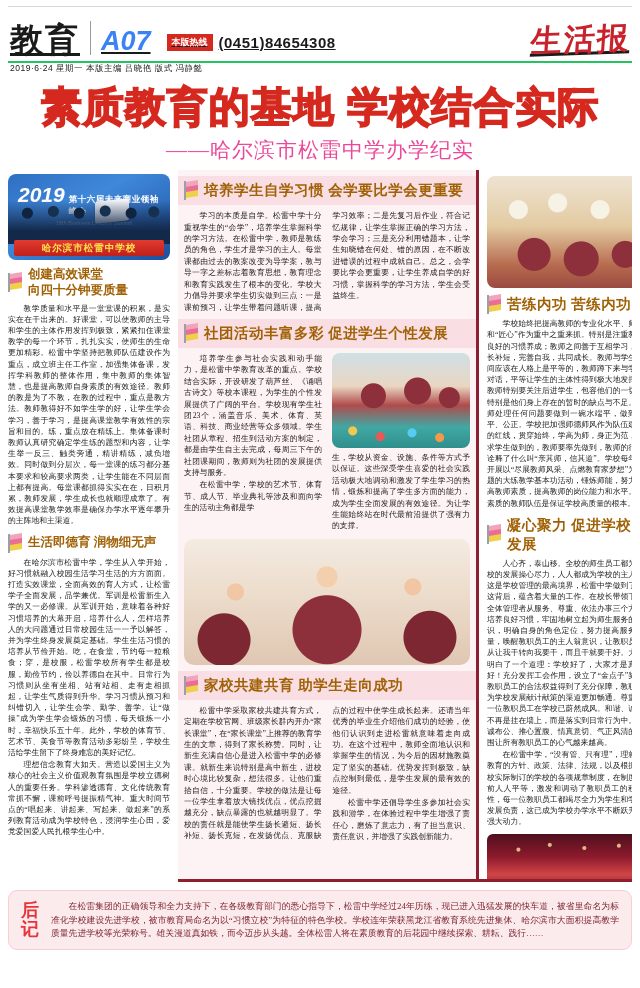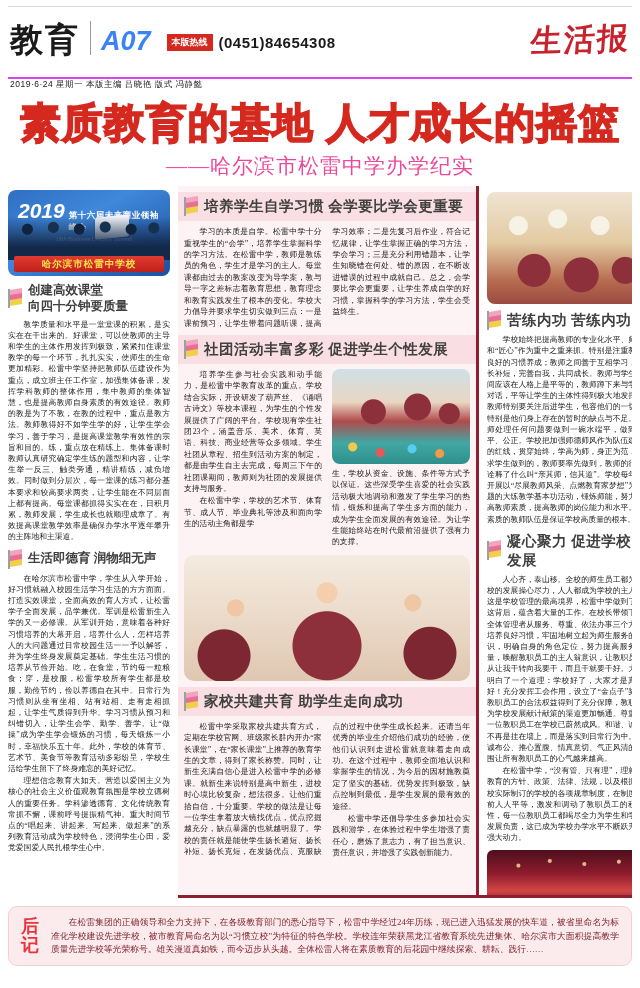--- a/index.html
+++ b/index.html
@@ -5,21 +5,21 @@
   html,body{margin:0;padding:0;}
   body{
     width:640px;height:988px;background:#ffffff;position:relative;overflow:hidden;
     font-family:"Liberation Serif","DejaVu Serif",serif;color:#1a1a1a;
     -webkit-font-smoothing:antialiased;
   }
   .page{padding:0 8px;}
   .top-hairline{height:1px;background:#d8d8d8;margin:6px 0 0 0;}
 
   
-  .hd{display:flex;align-items:flex-end;justify-content:flex-start;padding:14px 2px 20px 2px;border-bottom:2px solid #d946ef;}
+  .hd{display:flex;align-items:flex-end;justify-content:flex-start;padding:14px 2px 4px 2px;border-bottom:2px solid #22c55e;text-decoration:underline;}
   .hd-section{font-size:33px;font-weight:bold;letter-spacing:2px;line-height:1;}
   .hd-div{width:1px;height:34px;background:#9a9a9a;margin:0 10px 2px 10px;}
   .hd-pageno{font-size:27px;font-weight:bold;font-style:italic;color:#3b82f6;
     font-family:"Liberation Sans","DejaVu Sans",sans-serif;line-height:1;margin-bottom:2px;}
   .hd-hotline{display:flex;align-items:center;gap:6px;margin:0 0 6px 16px;}
   .hd-hotline-label{background:#d5281e;color:#fff;font-size:9px;font-weight:bold;padding:2px 5px;
     font-family:"Liberation Sans","DejaVu Sans",sans-serif;}
   .hd-hotline-num{font-size:15px;font-weight:bold;font-family:"Liberation Sans","DejaVu Sans",sans-serif;letter-spacing:.5px;}
   .hd-spacer{flex:1;}
   .hd-masthead{color:#c8232c;font-size:31px;font-weight:bold;line-height:1;
@@ -39,21 +39,21 @@
   
   .columns{display:flex;margin-top:6px;height:712px;overflow:hidden;}
   .col-left{width:162px;flex:none;overflow:hidden;}
   .mid-right-wrap{display:flex;flex:none;margin-left:8px;border-bottom:3px solid #8e1f2e;height:709px;overflow:hidden;}
   .col-mid{width:286px;flex:none;background:#fdf2f4;border-right:3px solid #8e1f2e;
     padding:0 6px 4px 6px;overflow:hidden;}
   .col-right{width:157px;flex:none;background:#fff;padding:4px 0 0 8px;overflow:hidden;}
 
   
   .sec-head{display:flex;align-items:center;gap:5px;margin:7px 0 4px 0;}
-  .sec-head .t{font-weight:bold;color:#404040;}
+  .sec-head .t{font-weight:bold;color:#a16207;}
   .sec-head-left .t{font-size:12.5px;line-height:1.25;}
   .sec-head-mid{background:#f9dee4;padding:5px 6px;margin:6px -6px 5px -6px;}
   .sec-head-mid .t{font-size:14.5px;letter-spacing:.5px;}
   .sec-head-right .t{font-size:14.5px;letter-spacing:.5px;}
 
   
   .ribbon-icon{position:relative;width:15px;height:19px;flex:none;}
   .ribbon-icon:before{content:"";position:absolute;left:0;top:0;width:2px;height:19px;background:#9aa0a8;}
   .ribbon-icon i{position:absolute;left:2px;width:12px;height:6px;transform:skewY(-9deg);display:block;}
   .ribbon-icon .r1{top:0;background:#f2a4bd;}
@@ -145,21 +145,21 @@
     <div class="hd-pageno">A07</div>
     <div class="hd-hotline">
       <span class="hd-hotline-label">本版热线</span>
       <span class="hd-hotline-num">(0451)84654308</span>
     </div>
     <div class="hd-spacer"></div>
     <div class="hd-masthead">生活报</div>
   </div>
   <div class="dateline">2019·6·24 星期一  本版主编 吕晓艳  版式 冯静懿</div>
 
-  <div class="headline">素质教育的基地 人才成长的摇篮</div>
+  <div class="headline">素质教育的基地 学校结合实际</div>
   <div class="subhead">——哈尔滨市松雷中学办学纪实</div>
 
   <div class="columns">
 
     <div class="col-left">
       <div class="photo photo-summit">
         <div class="summit-top">
           <span class="summit-year">2019</span>
           <span class="summit-title">第十六届未来商业领袖峰会</span>
         </div>

